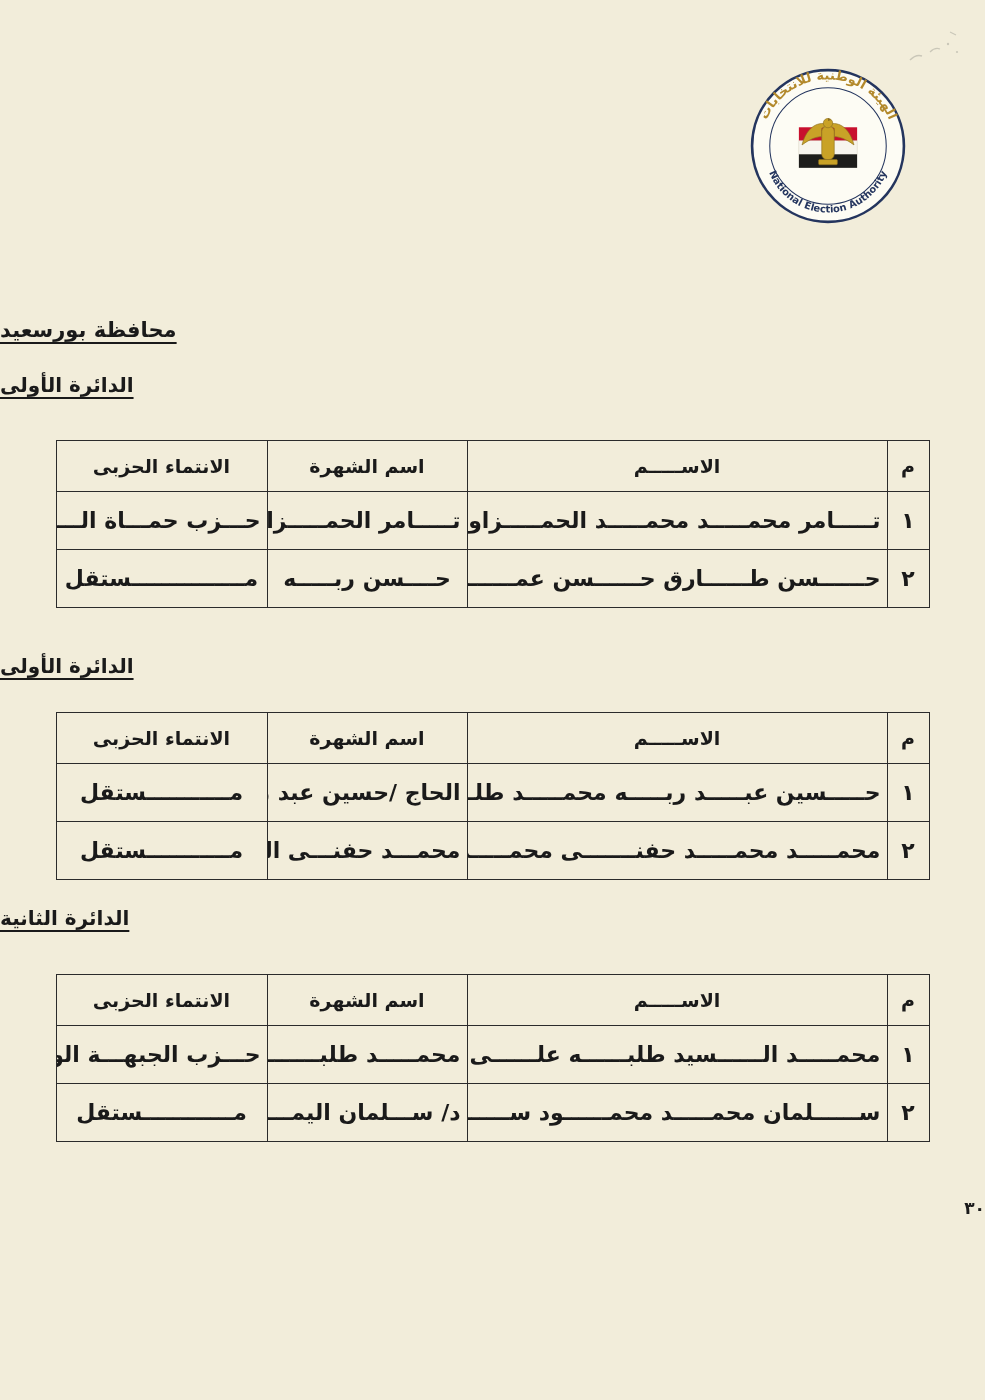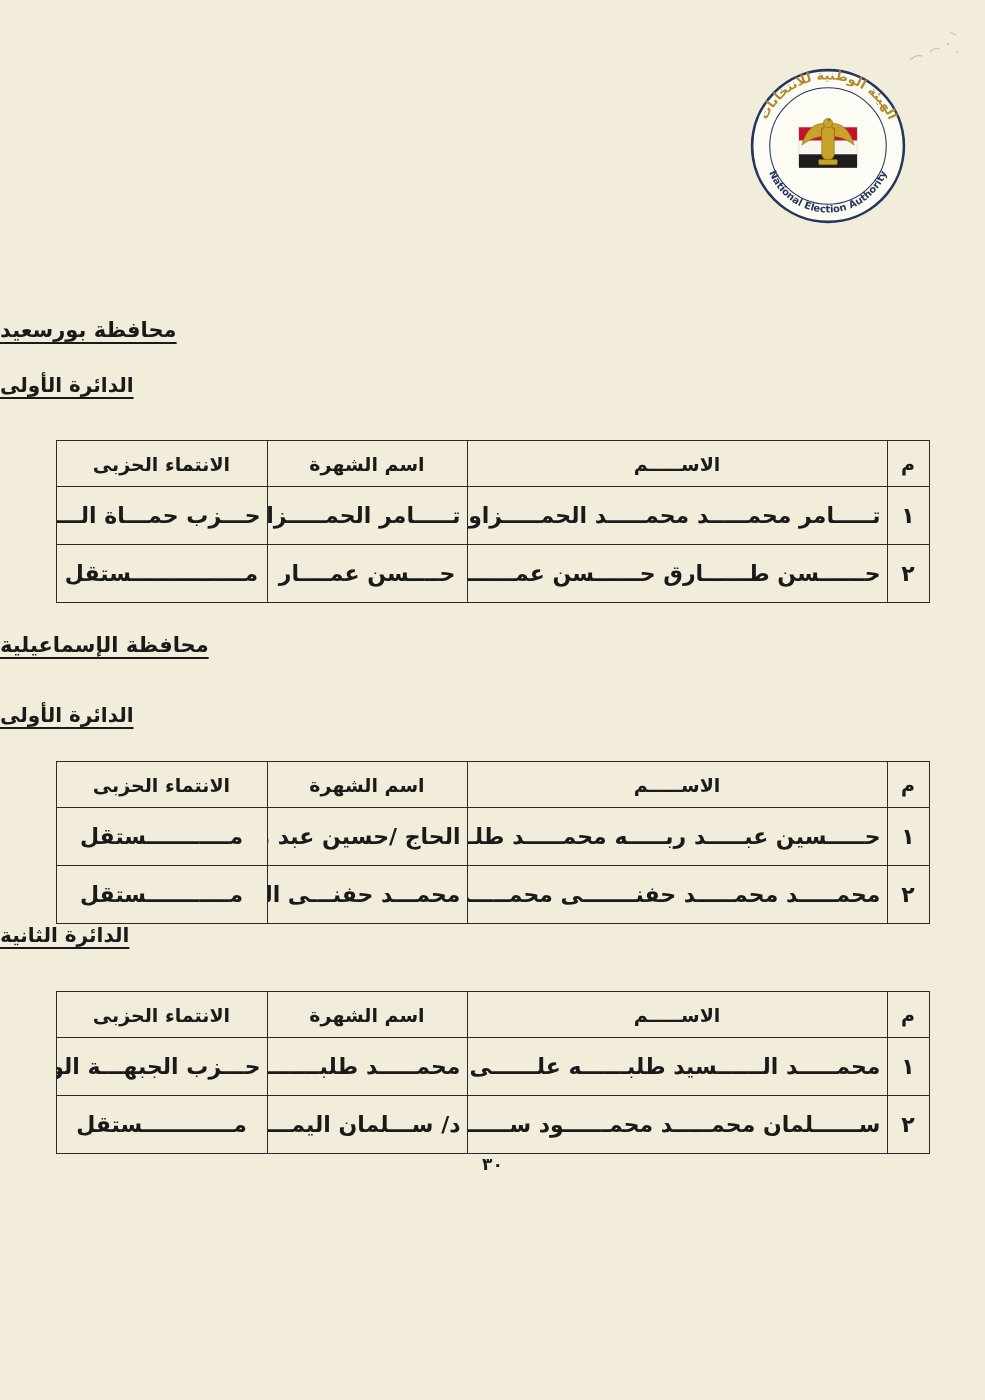--- a/index.html
+++ b/index.html
@@ -48,38 +48,38 @@
   }
   .gov-heading { font-size: 21px; line-height: 24px; }
   .district-heading { font-size: 20px; line-height: 22px; }
 
   .h-gov1      { margin-top: 318px; }
   .h-district1 { margin-top: 32px; }
   .t-table1    { margin-top: 44px; }
   .h-gov2      { margin-top: 30px; }
   .h-district2 { margin-top: 47px; }
   .t-table2    { margin-top: 35px; }
-  .h-district3 { }
+  .h-district3 { margin-top: 27px; }
   .t-table3    { margin-top: 45px; }
 
   
   table.doc-table {
     width: 873px;
     margin-left: auto;
     margin-right: auto;
     border-collapse: collapse;
     table-layout: fixed;
     background: transparent;
   }
   table.doc-table th,
   table.doc-table td {
     border: 1.4px solid #2b2b2b;
     text-align: center;
     vertical-align: middle;
-    padding: 6px 6px;
+    padding: 14px 6px;
     overflow: hidden;
     white-space: nowrap;
   }
   table.doc-table thead th {
     height: 46px;
     font-size: 19px;
     font-weight: bold;
   }
   table.doc-table tbody td {
     height: 58px;
@@ -88,21 +88,22 @@
   }
   .col-num   { width: 42px; }
   .col-name  { width: 420px; }
   .col-fame  { width: 200px; }
   .col-party { width: 211px; }
 
   td.cell-num { font-size: 16px; }
 
   
   .page-number {
-    text-align: center;
+    margin-top: 56px;
+    text-align: right;
     font-size: 17px;
     font-weight: bold;
   }
 </style>
 </head>
 <body>
 
 <div class="page">
 
   <svg class="pencil-marks" viewBox="0 0 70 60">
@@ -166,27 +167,26 @@
     <tbody>
       <tr>
         <td class="cell-num">١</td>
         <td>تـــــامر محمـــــد محمـــــد الحمـــــزاوى ســـــالم</td>
         <td>تـــــامر الحمـــــزاوى</td>
         <td>حـــزب حمـــاة الـــوطن</td>
       </tr>
       <tr>
         <td class="cell-num">٢</td>
         <td>حــــــسن طــــــارق حــــــسن عمــــــار</td>
-        <td>حــــسن عمــــار</td>
+        <td>حــــسن ربـــــه</td>
         <td>مـــــــــــــــستقل</td>
       </tr>
     </tbody>
   </table>
 
-  <div class="gov-heading h-gov2">محافظة الإسماعيلية</div>
   <div class="district-heading h-district2">الدائرة الأولى</div>
 
   <table class="doc-table t-table2">
     <colgroup>
         <col class="col-num">
         <col class="col-name">
         <col class="col-fame">
         <col class="col-party">
       </colgroup>
     <thead>

